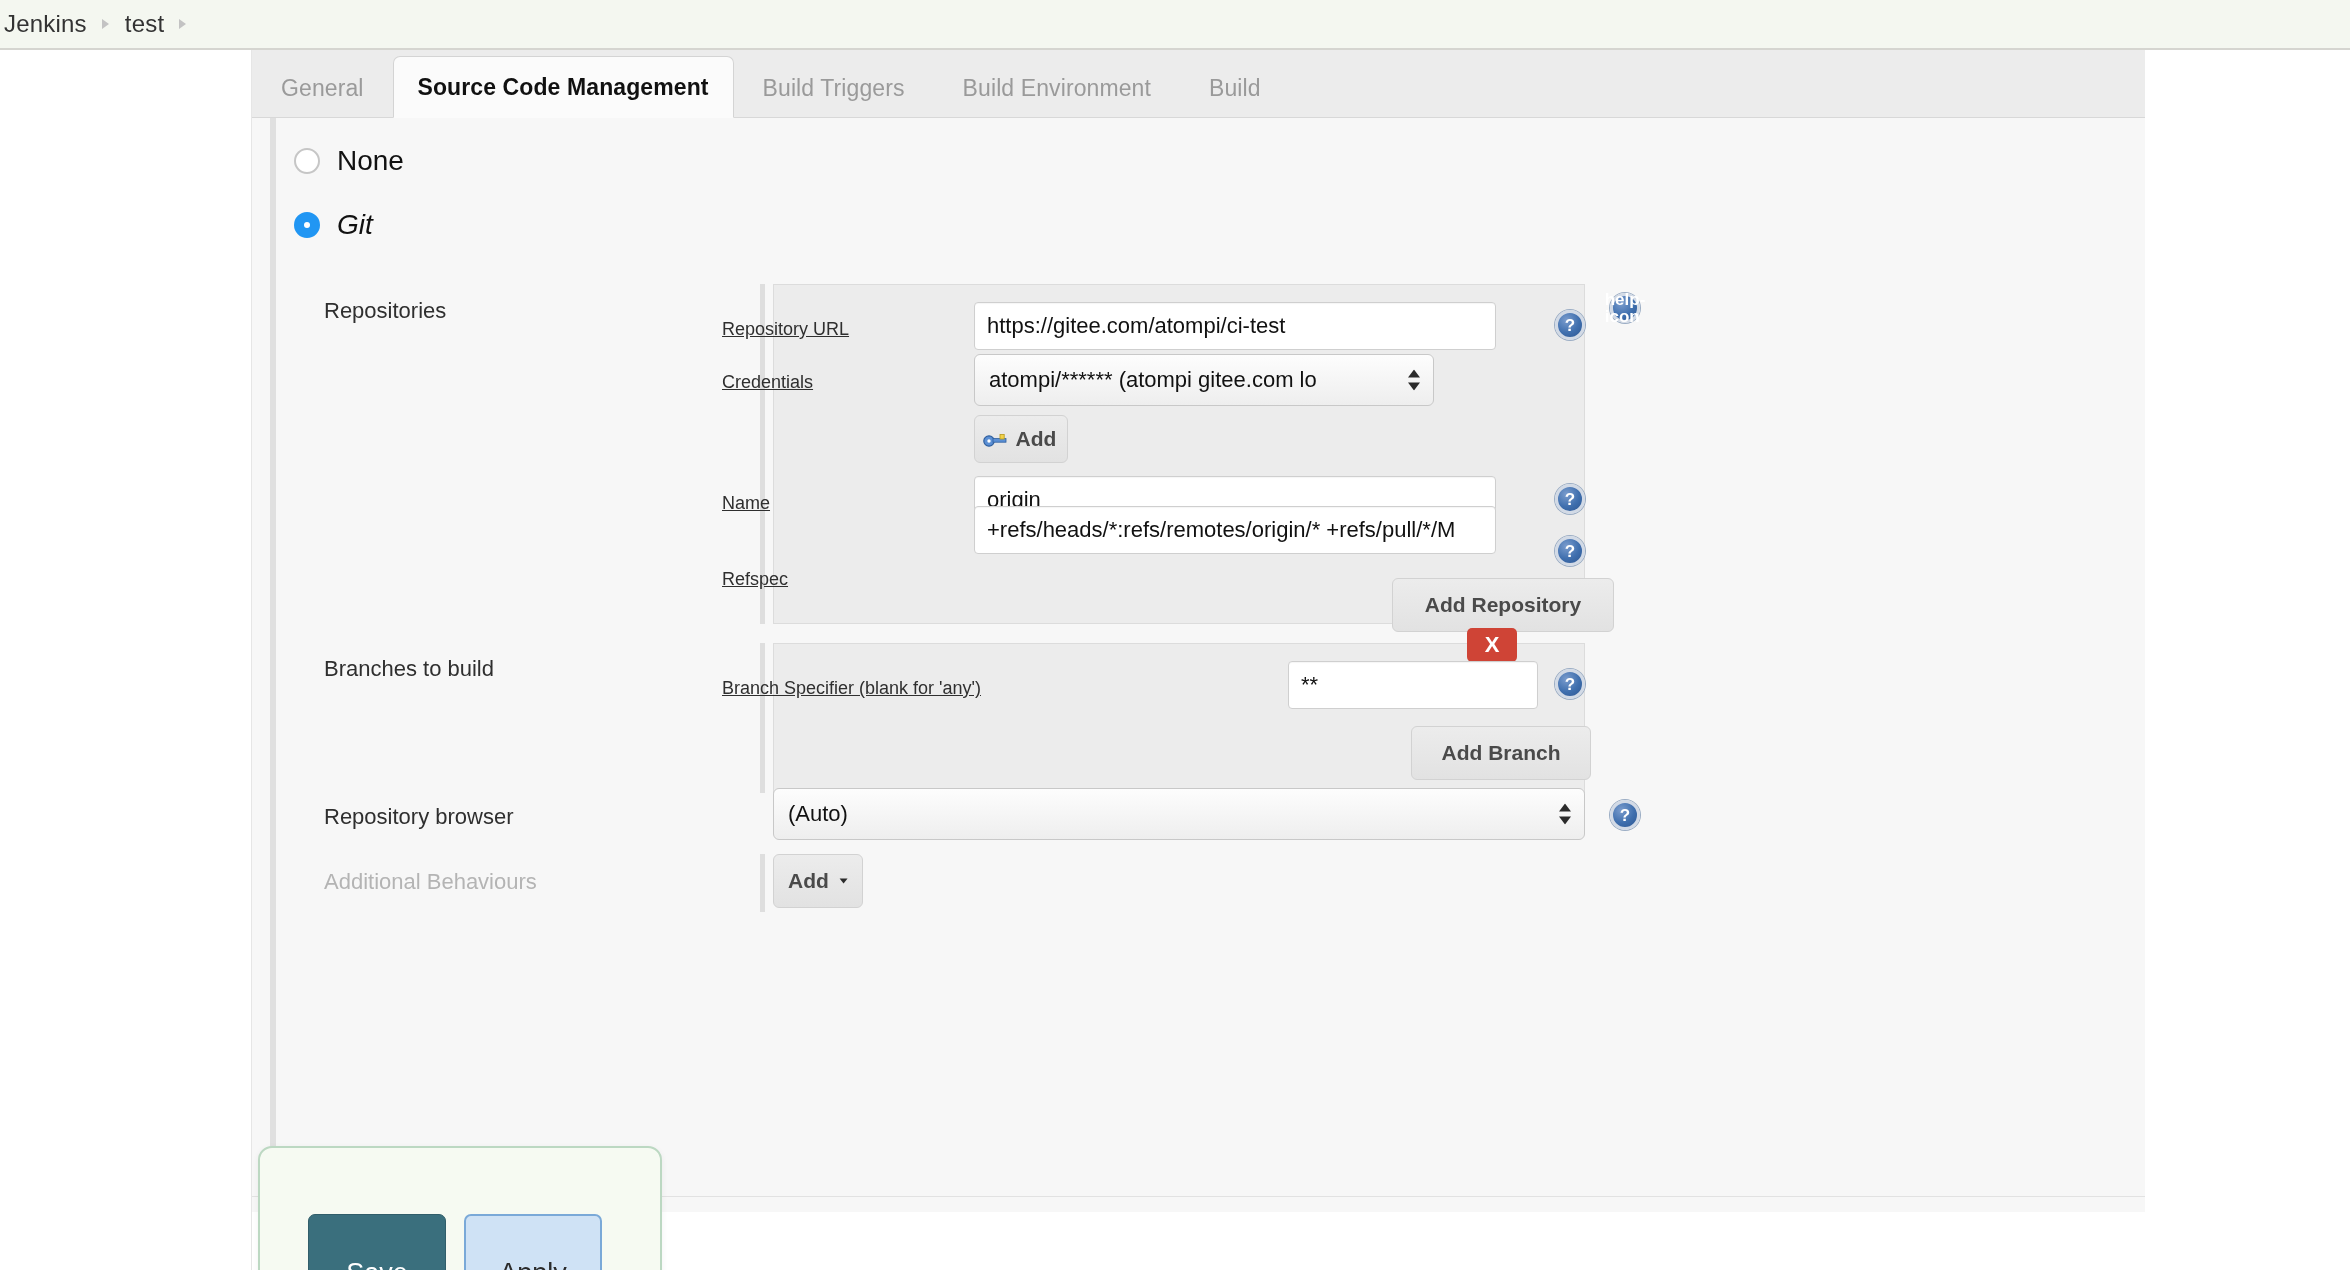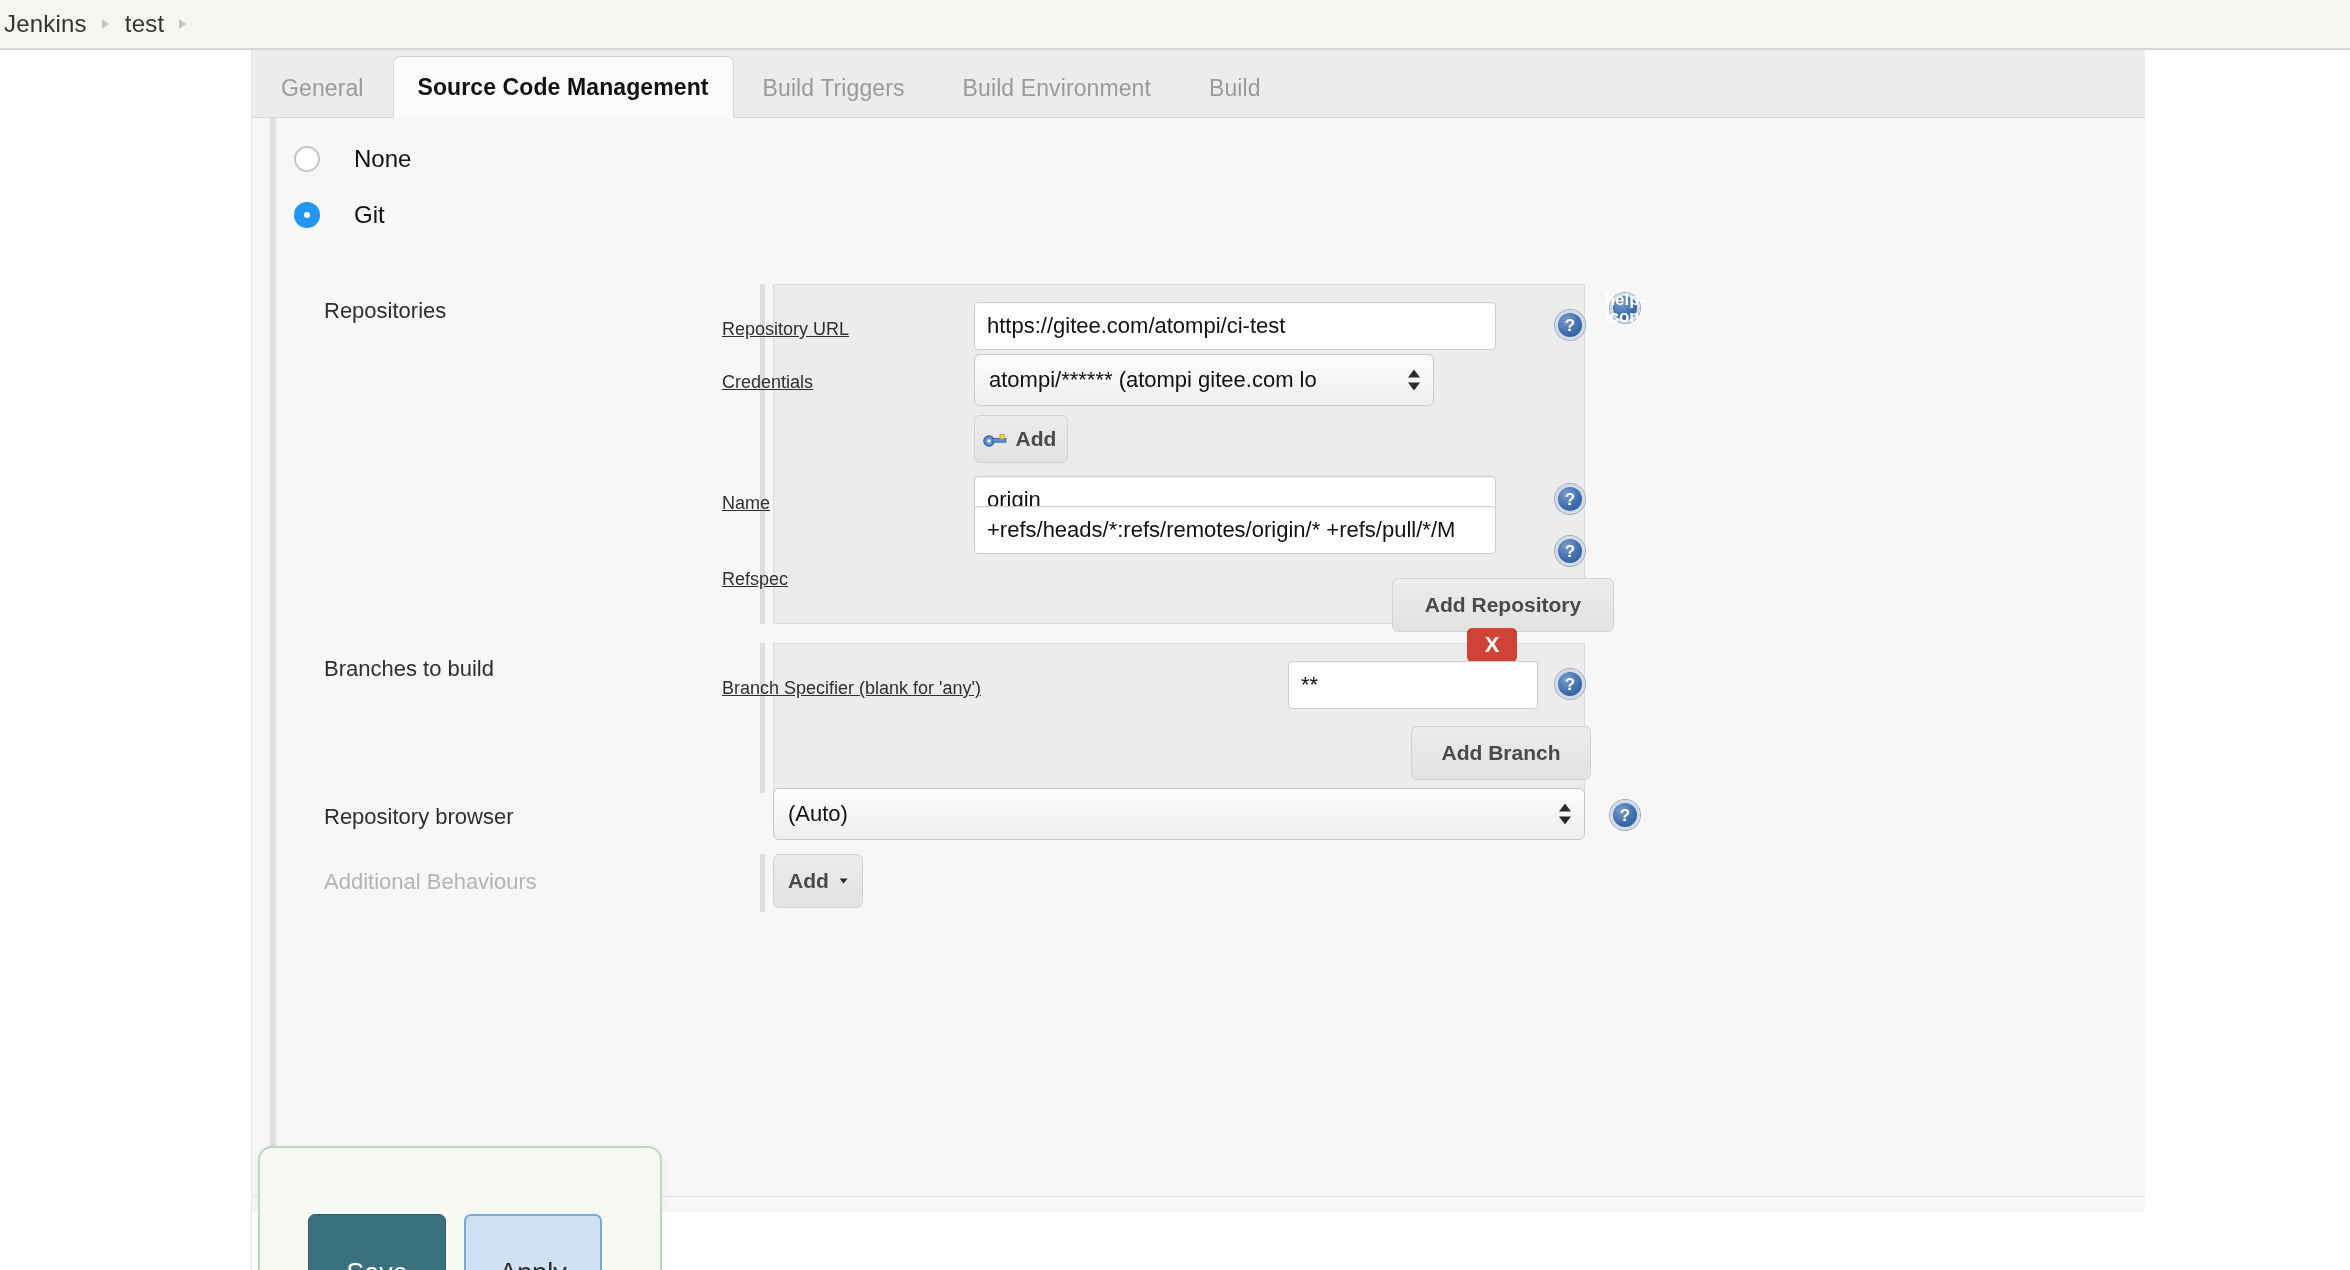--- a/index.html
+++ b/index.html
@@ -90,36 +90,36 @@
     width: 6px; height: 1094px;
     background: #e0e0e0;
   }
 
   
   .radio-row {
     position: absolute; left: 42px;
     display: flex; align-items: center;
   }
   .radio-row.none { top: 27px; }
-  .radio-row.git  { top: 83px; }
+  .radio-row.git  { top: 91px; font-style: italic; }
   .radio {
     width: 26px; height: 26px; border-radius: 50%;
     border: 2px solid #c6c6c6; background: #ffffff;
     flex: none; position: relative;
   }
   .radio.checked {
     background: #2196f3; border-color: #2196f3;
   }
   .radio.checked::after {
     content: ""; position: absolute;
     left: 8px; top: 8px; width: 6px; height: 6px;
     border-radius: 50%; background: #ffffff;
   }
   .radio-label {
-    font-size: 24px; color: #111111; margin-left: 34px;
+    font-size: 28px; color: #111111; margin-left: 17px;
   }
 
   
   .row-label {
     position: absolute;
     font-size: 22px; color: #2f2f2f;
     white-space: nowrap;
   }
   .section-rail {
     position: absolute;

